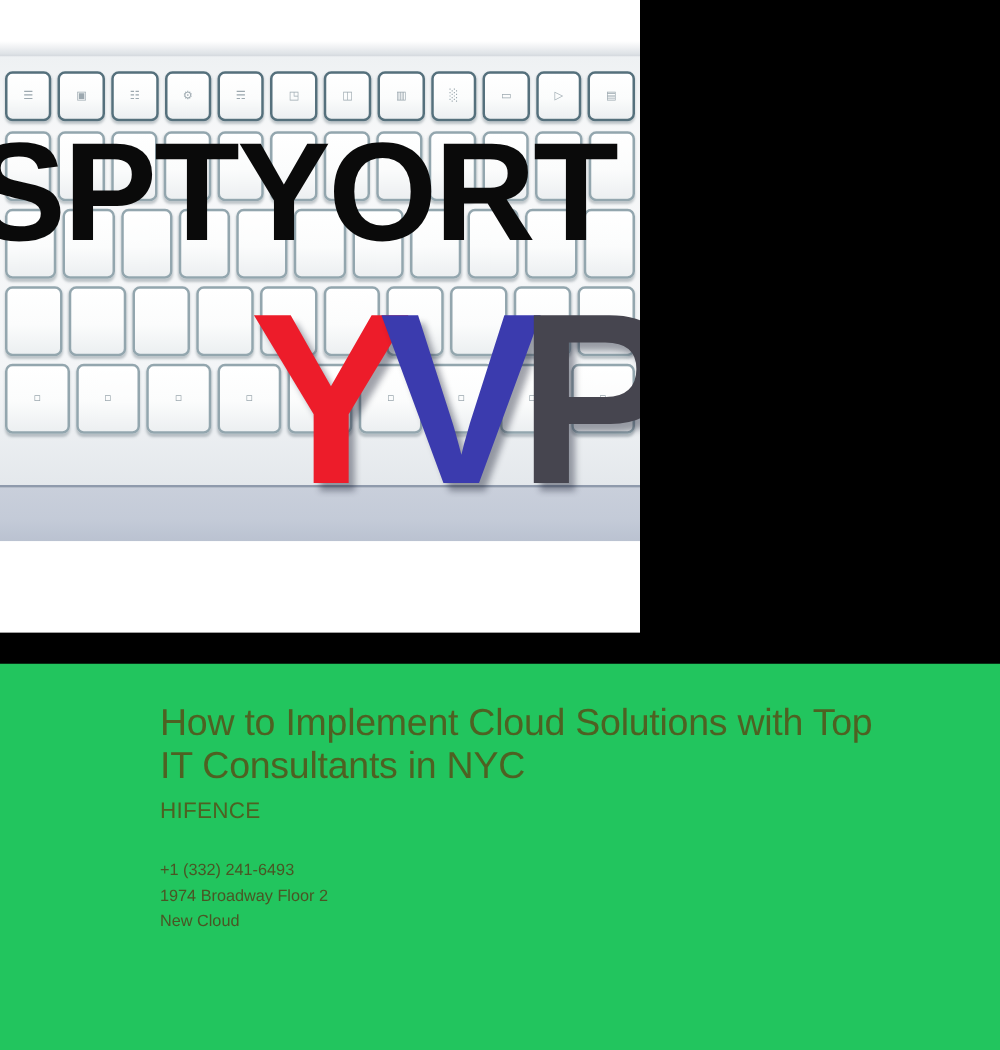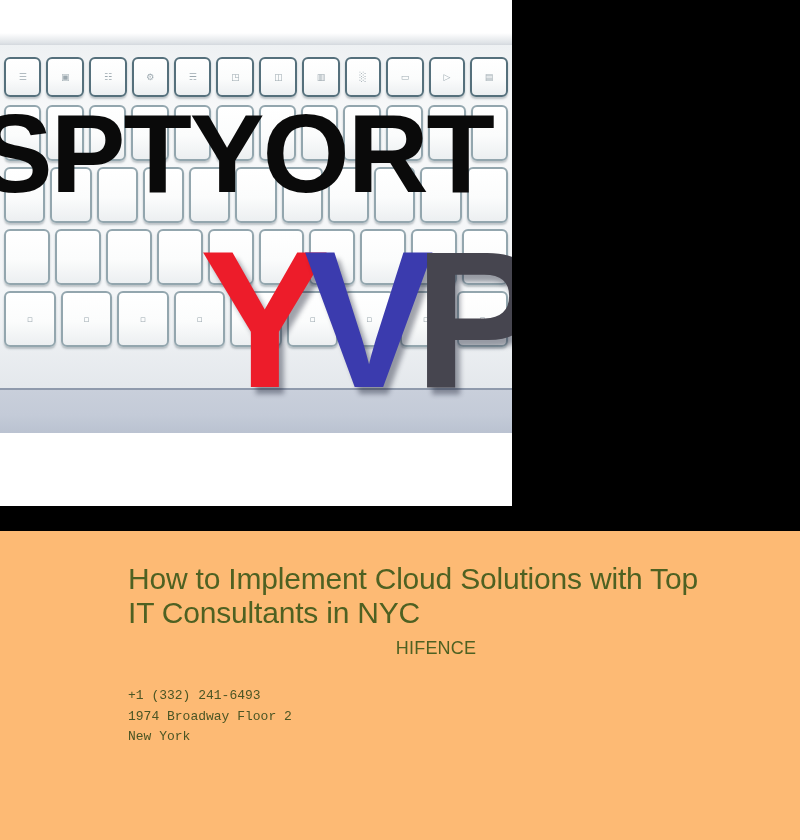--- a/index.html
+++ b/index.html
@@ -149,47 +149,46 @@
     background: #ffffff;
   }
 
   
   .article-panel {
     position: absolute;
     left: 0;
     top: 531px;
     width: 800px;
     height: 309px;
-    background: #fdba74;
+    background: #22c55e;
     box-sizing: border-box;
     padding: 31px 56px 0 128px;
   }
   .article-title {
     font-size: 30px;
     line-height: 1.12;
     font-weight: normal;
     color: #4E6122;
     margin: 0;
     max-width: 580px;
     letter-spacing: -0.2px;
   }
   .article-brand {
     margin-top: 9px;
     font-size: 18px;
     color: #4E6122;
     letter-spacing: 0.2px;
-    text-align: center;
   }
   .contact-block {
     margin-top: 27px;
     color: #4A5524;
     font-size: 13px;
     line-height: 1.58;
   }
-  .contact-line { white-space: nowrap; font-family: Liberation Mono, monospace; }
+  .contact-line { white-space: nowrap; }
   .article-url {
     margin-top: 9px;
     font-size: 9.5px;
     color: #4A5524;
     white-space: nowrap;
     letter-spacing: -0.05px;
   }
 </style>
 </head>
 <body>
@@ -394,16 +393,16 @@
 
 <div class="article-panel">
 
   <h1 class="article-title">How to Implement Cloud Solutions with Top IT Consultants in NYC</h1>
 
   <div class="article-brand">HIFENCE</div>
 
   <div class="contact-block">
     <div class="contact-line">+1 (332) 241-6493</div>
     <div class="contact-line">1974 Broadway Floor 2</div>
-    <div class="contact-line">New York</div>
+    <div class="contact-line">New Cloud</div>
   </div>
 
 </div>
 
 </body></html>

